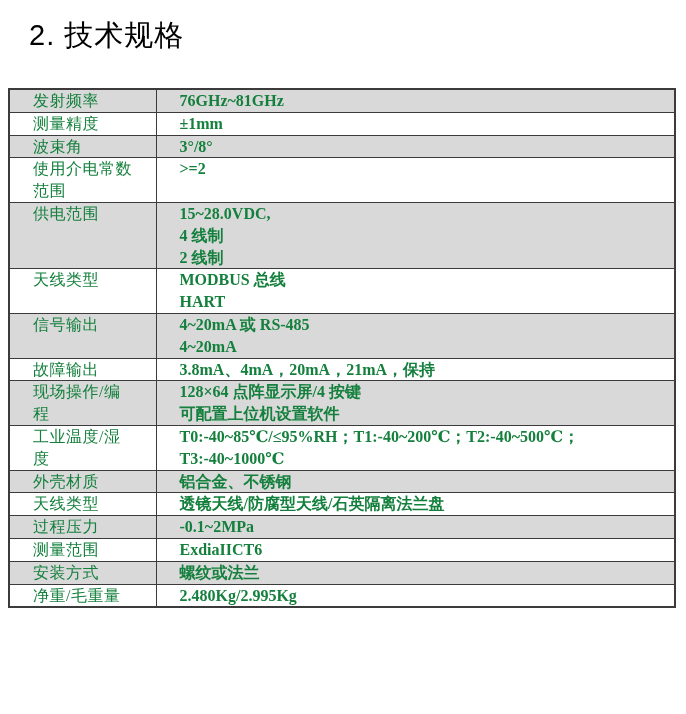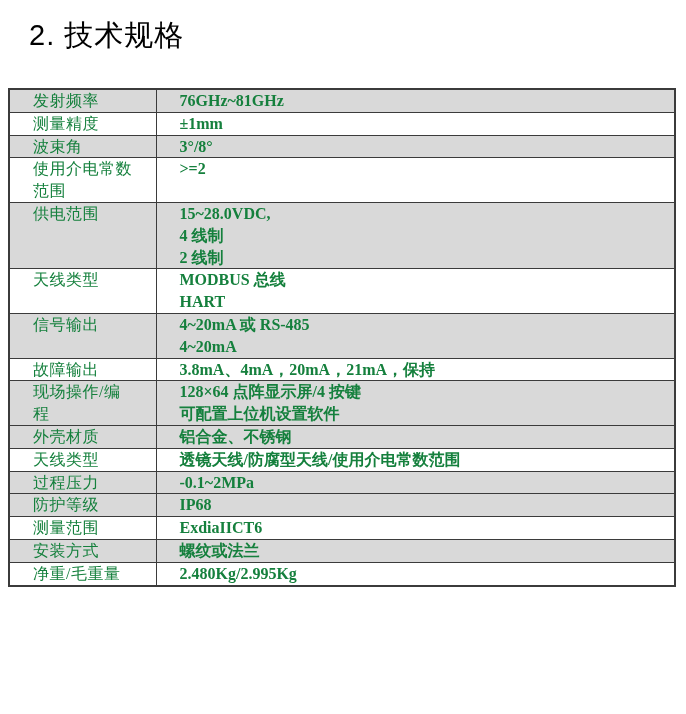--- a/index.html
+++ b/index.html
@@ -96,35 +96,35 @@
       </tr>
       <tr>
         <td class="lbl">故障输出</td>
         <td class="val">3.8mA、4mA，20mA，21mA，保持</td>
       </tr>
       <tr class="shaded">
         <td class="lbl">现场操作/编程</td>
         <td class="val">128×64 点阵显示屏/4 按键
 可配置上位机设置软件</td>
       </tr>
+      <tr>
+        <td class="lbl">工业温度/湿度</td>
+        <td class="val">T0:-40~85℃/≤95%RH；T1:-40~200℃；T2:-40~500℃；T3:-40~1000℃</td>
+      </tr>
       <tr class="shaded">
         <td class="lbl">外壳材质</td>
         <td class="val">铝合金、不锈钢</td>
       </tr>
       <tr>
         <td class="lbl">天线类型</td>
-        <td class="val">透镜天线/防腐型天线/使用介电常数范围</td>
+        <td class="val">透镜天线/防腐型天线/石英隔离法兰盘</td>
       </tr>
       <tr class="shaded">
         <td class="lbl">过程压力</td>
         <td class="val">-0.1~2MPa</td>
-      </tr>
-      <tr class="shaded">
-        <td class="lbl">防护等级</td>
-        <td class="val">IP68</td>
       </tr>
       <tr>
         <td class="lbl">测量范围</td>
         <td class="val">ExdiaIICT6</td>
       </tr>
       <tr class="shaded">
         <td class="lbl">安装方式</td>
         <td class="val">螺纹或法兰</td>
       </tr>
       <tr>

